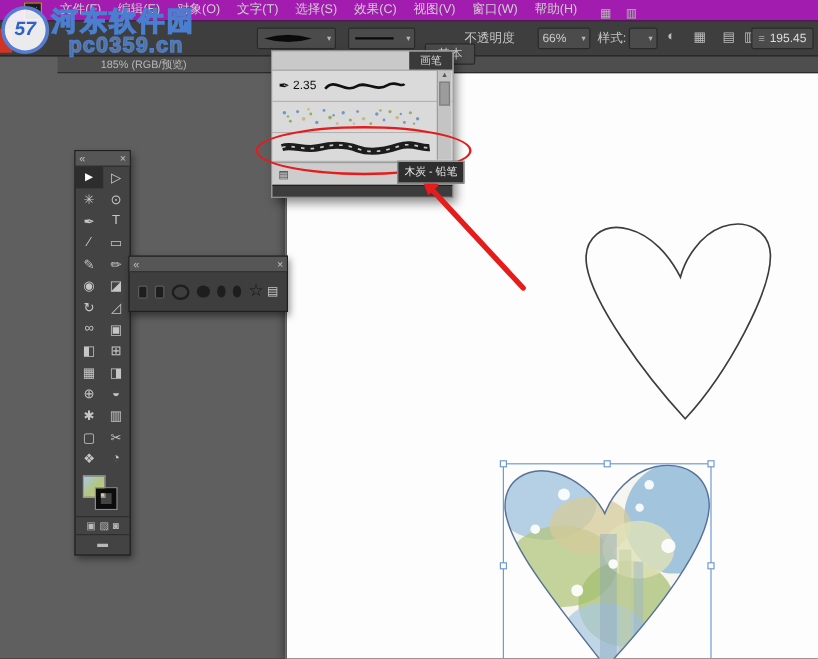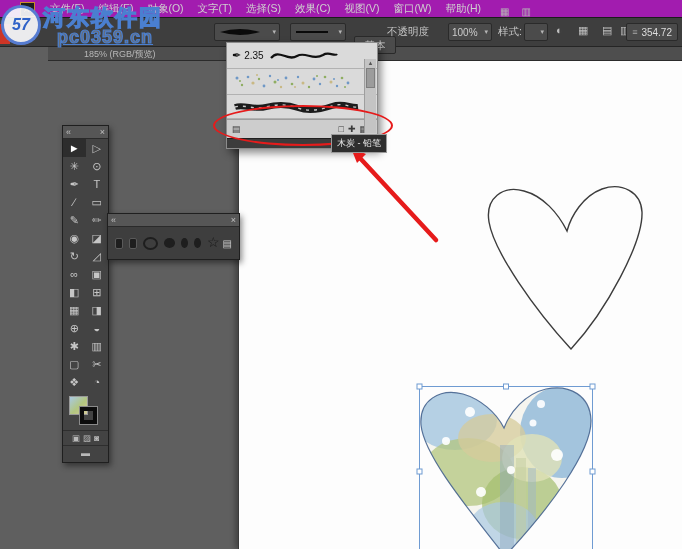--- a/index.html
+++ b/index.html
@@ -92,21 +92,21 @@
            color:#e6e6e6;font-size:9px;padding:2px 5px;z-index:45;white-space:nowrap;}
   
   .watermark{position:absolute;left:0;top:0;z-index:50;pointer-events:none;}
   .wm-red{position:absolute;left:0;top:24px;width:10px;height:20px;background:rgba(222,52,36,.9);}
   .wm-badge{position:absolute;left:1px;top:5px;width:40px;height:40px;border:3px solid rgba(60,105,205,.85);
             border-radius:50%;background:rgba(250,250,252,.92);box-sizing:border-box;display:flex;
             align-items:center;justify-content:center;font-size:16px;font-weight:bold;font-style:italic;color:#2f62c8;}
   .wm-title{position:absolute;left:43px;top:3px;font-size:22px;font-weight:bold;letter-spacing:2px;
             color:rgba(205,222,250,.30);-webkit-text-stroke:1.2px var(--wm);white-space:nowrap;}
   .wm-url{position:absolute;left:57px;top:27px;font-size:18px;font-weight:bold;letter-spacing:1px;
-          color:rgba(205,222,250,.30);-webkit-text-stroke:1.2px var(--wm);white-space:nowrap;text-decoration:underline;}
+          color:rgba(205,222,250,.30);-webkit-text-stroke:1.2px var(--wm);white-space:nowrap;}
 </style>
 </head>
 <body>
 
 <div class="screen">
 
   <div class="menubar">
     <div class="app-icon">Ai</div>
     <div class="menu-item">文件(F)</div>
     <div class="menu-item">编辑(E)</div>
@@ -130,34 +130,34 @@
     </div>
     <div class="cb-select" style="left:290px;width:56px;">
       <svg width="36" height="10">
         <line x1="2" y1="5" x2="34" y2="5" stroke="#0a0a0a" stroke-width="2"></line>
       </svg>
       <span class="dd">▾</span>
     </div>
     <div class="cb-btn" style="left:354px;width:42px;margin-top:13px;">基本</div>
     <div class="cb-label" style="left:387px;">不透明度</div>
     <div class="cb-select" style="left:448px;width:44px;">
-      <span>100%</span>
+      <span>66%</span>
       <span class="dd">▾</span>
     </div>
     <div class="cb-label" style="left:498px;">样式:</div>
     <div class="cb-select" style="left:524px;width:24px;">
       <span class="dd">▾</span>
     </div>
     <div class="cb-icon" style="left:556px;">◐</div>
     <div class="cb-icon" style="left:578px;">▦</div>
     <div class="cb-icon" style="left:602px;">▤</div>
     <div class="cb-icon" style="left:620px;">▥</div>
     <div class="cb-field">
       <span class="fi">≡</span>
-      <span>354.72</span>
+      <span>195.45</span>
     </div>
   </div>
 
   <div class="docbar">
     <span>185% (RGB/预览)</span>
   </div>
 
   <div class="canvas"></div>
 
   <svg class="artlayer" width="682" height="549">
@@ -261,20 +261,23 @@
         <span class="sym sym-ellipse-outline"></span>
         <span class="sym sym-ellipse"></span>
         <span class="sym sym-circle"></span>
         <span class="sym sym-circle"></span>
         <span class="sym sym-star">☆</span>
         <span class="sym sym-menu">▤</span>
       </div>
   </div>
 
   <div class="brushespanel">
+    <div class="bp-head">
+      <div class="bp-tab">画笔</div>
+    </div>
     <div class="bp-body">
       <div class="bp-row">
         <span class="nib">✒</span>
         <span class="sz">2.35</span>
         <svg width="70" height="20">
           <path d="M2 12 C 10 2 18 16 28 10 C 36 5 44 15 54 9 C 60 5 66 11 68 8" fill="none" stroke="#101010" stroke-width="2.2"></path>
         </svg>
       </div>
       <div class="bp-row">
         <svg width="126" height="20">

